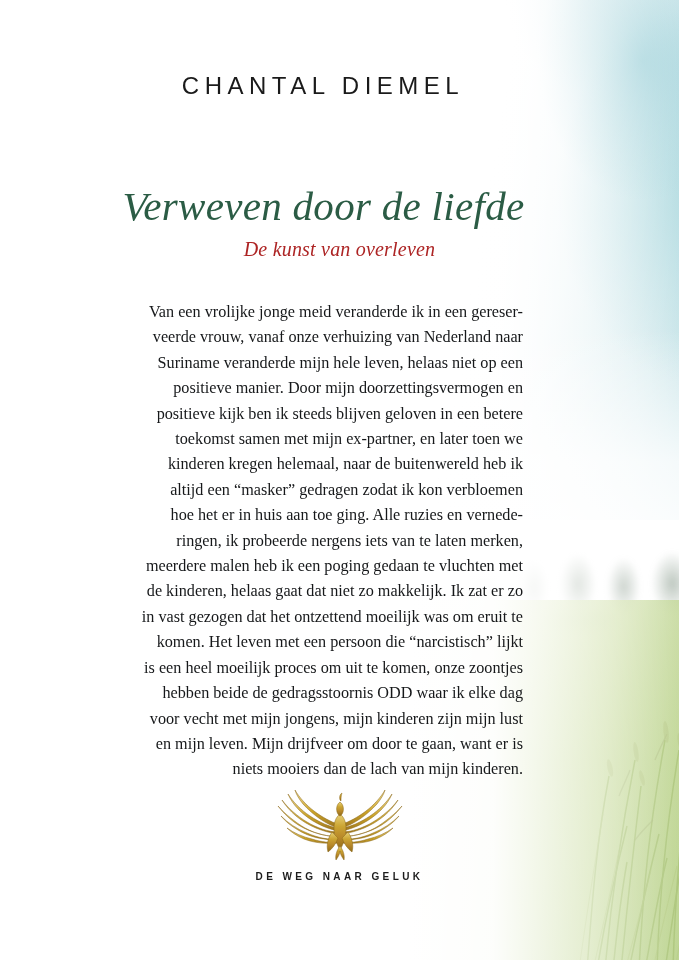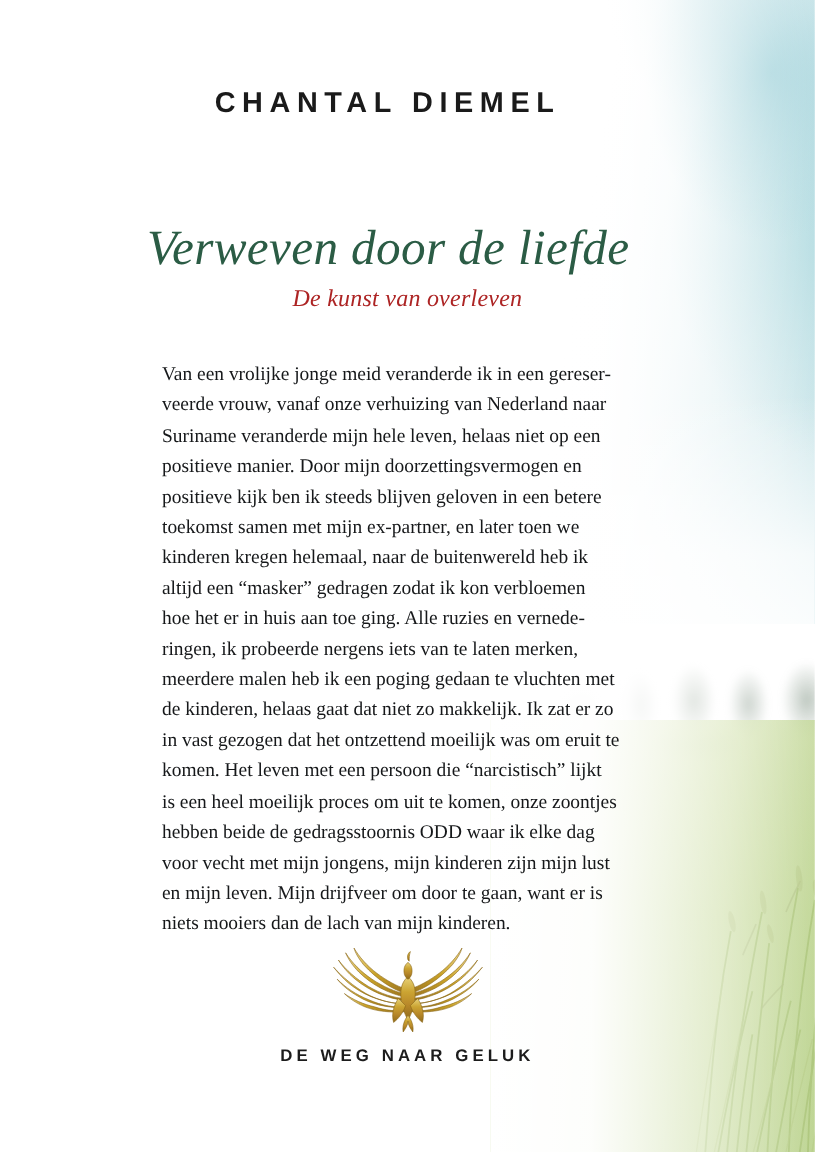--- a/index.html
+++ b/index.html
@@ -77,21 +77,21 @@
     opacity:.60;
   }
   #blades svg { display:block; }
 
   
   #author {
     position:absolute; top:72px; left:0; width:646px;
     text-align:center;
     font-family:"Liberation Sans", sans-serif;
     font-size:24px;
-    font-weight:700;
+    font-weight:400;
     letter-spacing:5.5px;
     color:#1a1a1a;
   }
 
   
   #title {
     position:absolute; top:182px; left:0; width:647px;
     text-align:center;
     font-family:"Liberation Serif", serif;
     font-style:italic;
@@ -113,35 +113,35 @@
 
   
   #blurb {
     position:absolute;
     top:300px; left:135px;
     width:388px;
     font-family:"Liberation Serif", serif;
     font-size:16.2px;
     line-height:25.4px;
     color:#16181a;
-    text-align:left;
+    text-align:right;
     hyphens:none;
     white-space:pre-line;
   }
 
   
   #publisher {
     position:absolute; top:788px; left:0; width:679px;
     text-align:center;
   }
   #logo-mark { display:block; margin:0 auto; }
   #publisher-name {
     margin-top:9px;
     font-family:"Liberation Sans", sans-serif;
-    font-size:14px;
+    font-size:10px;
     font-weight:700;
     letter-spacing:3.4px;
     color:#1c1c1c;
   }
 </style>
 </head>
 <body>
 
 <div id="cover">
 

